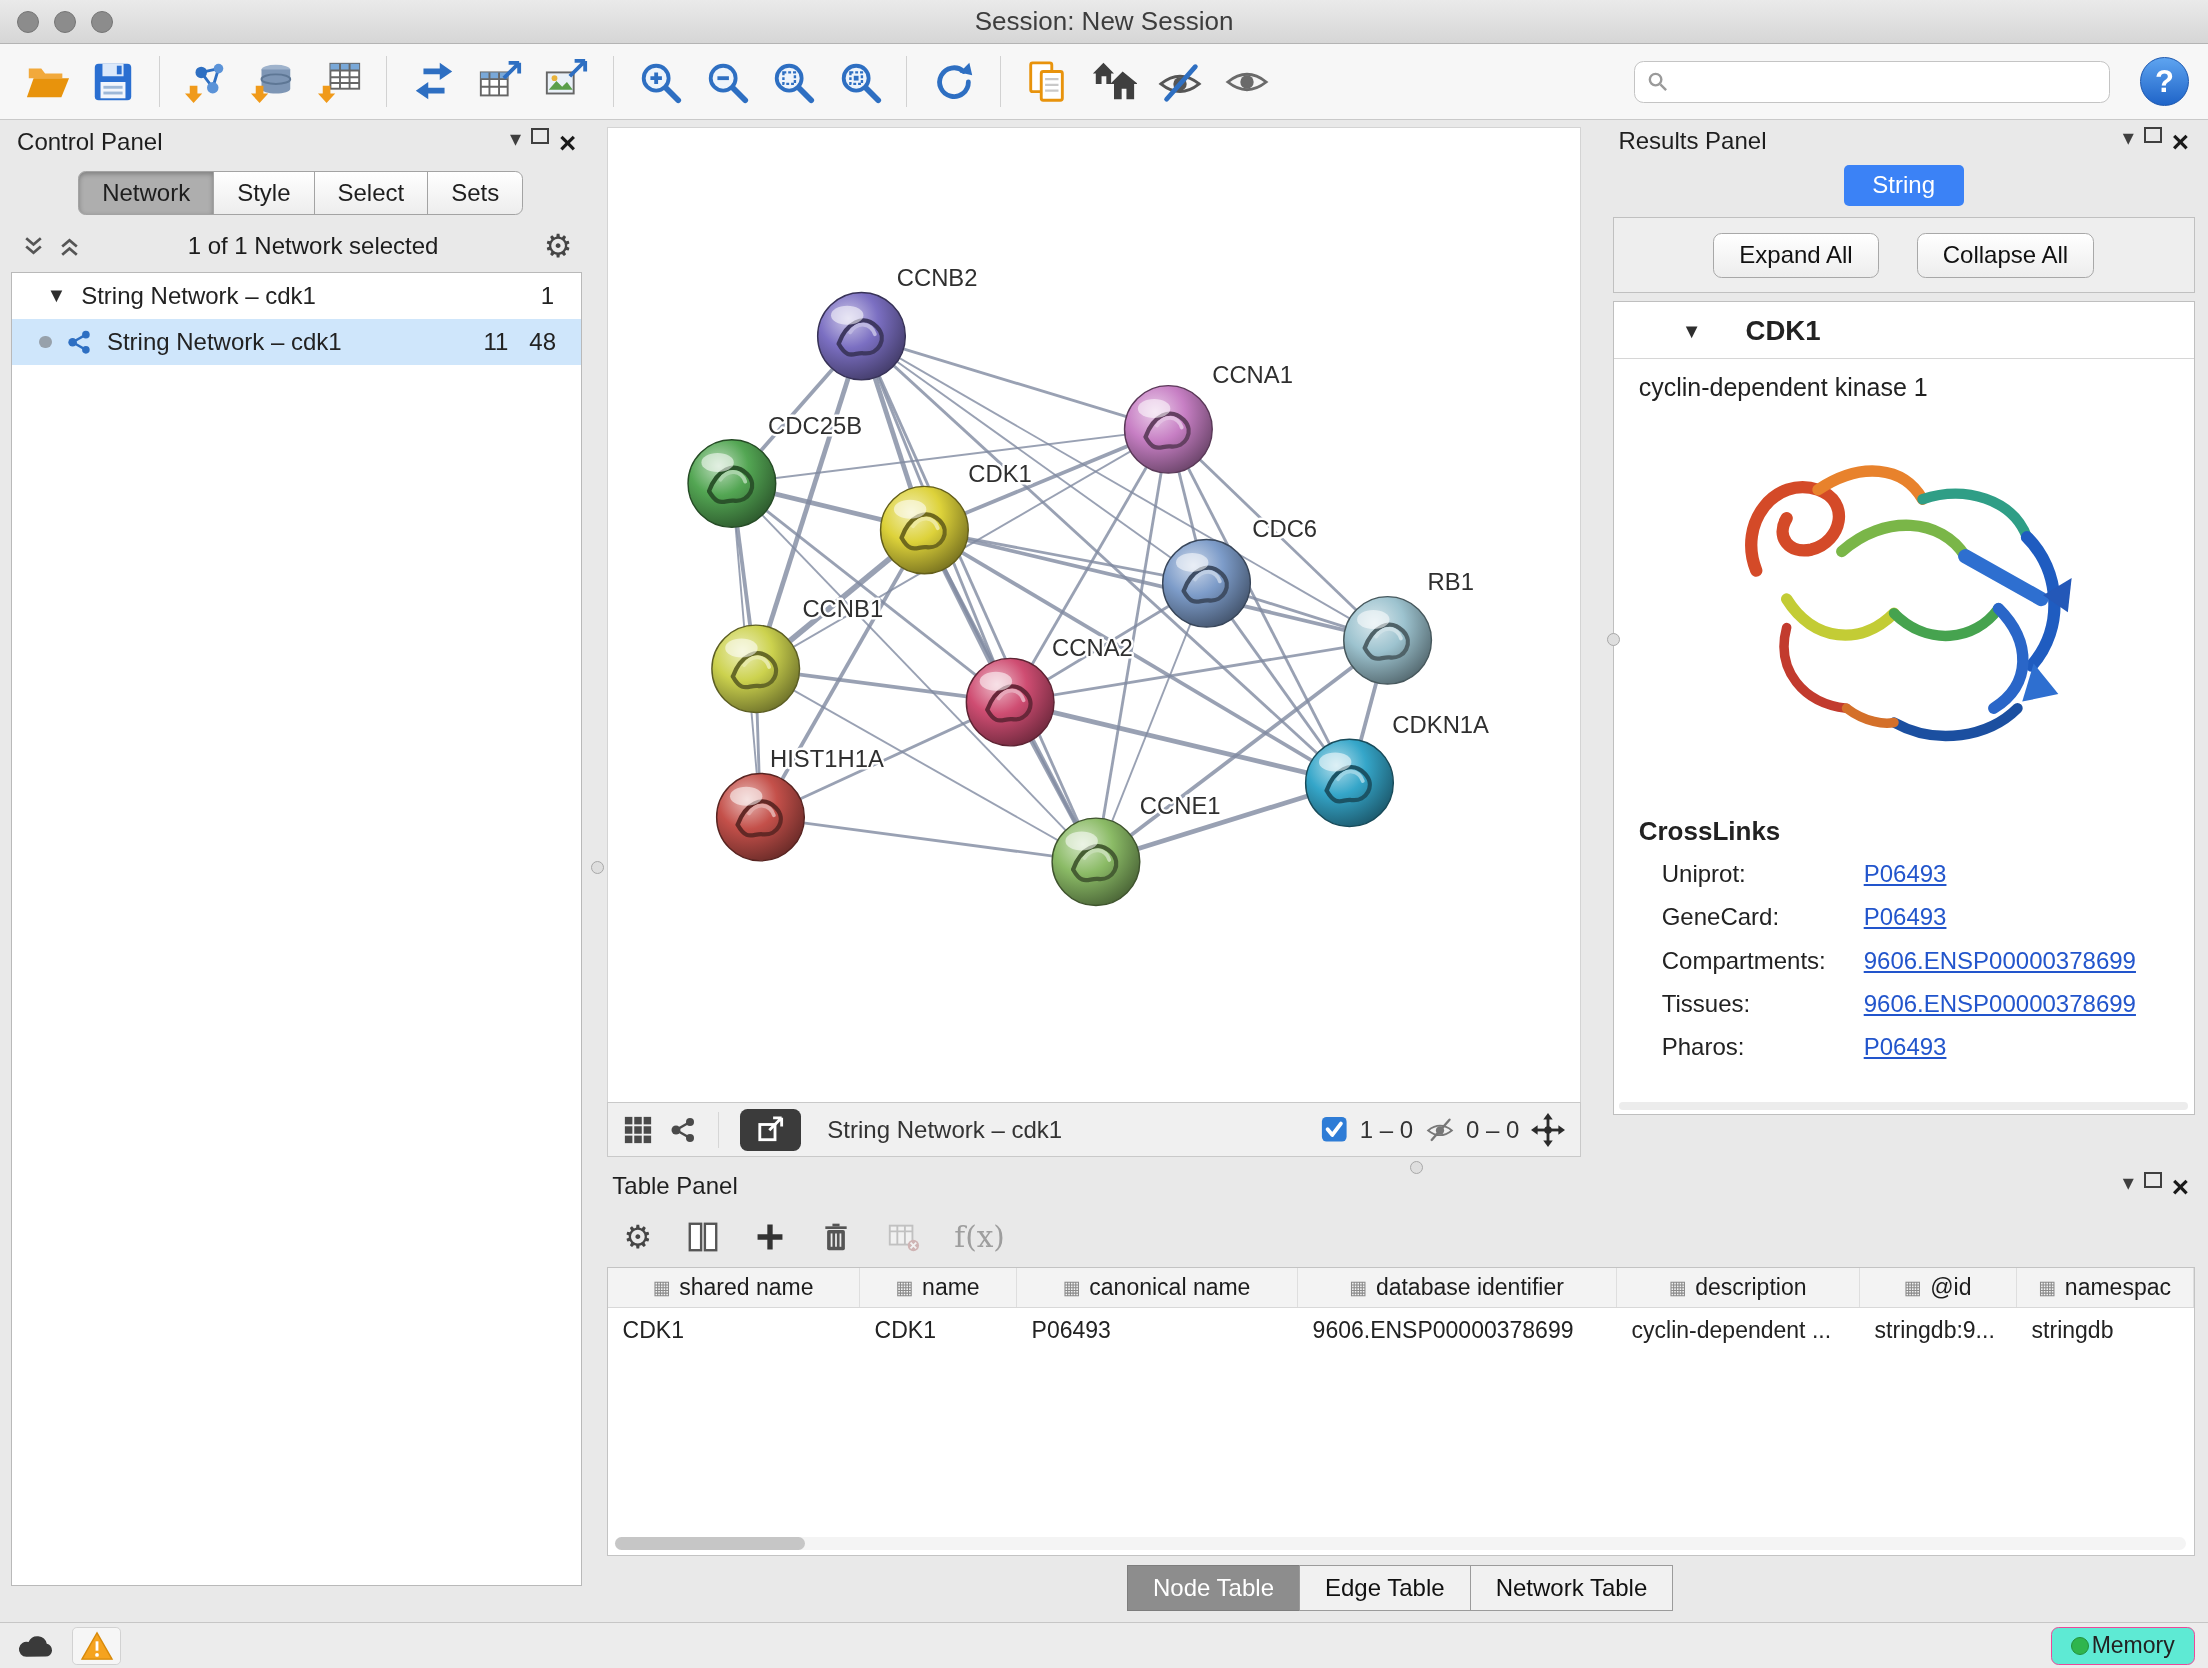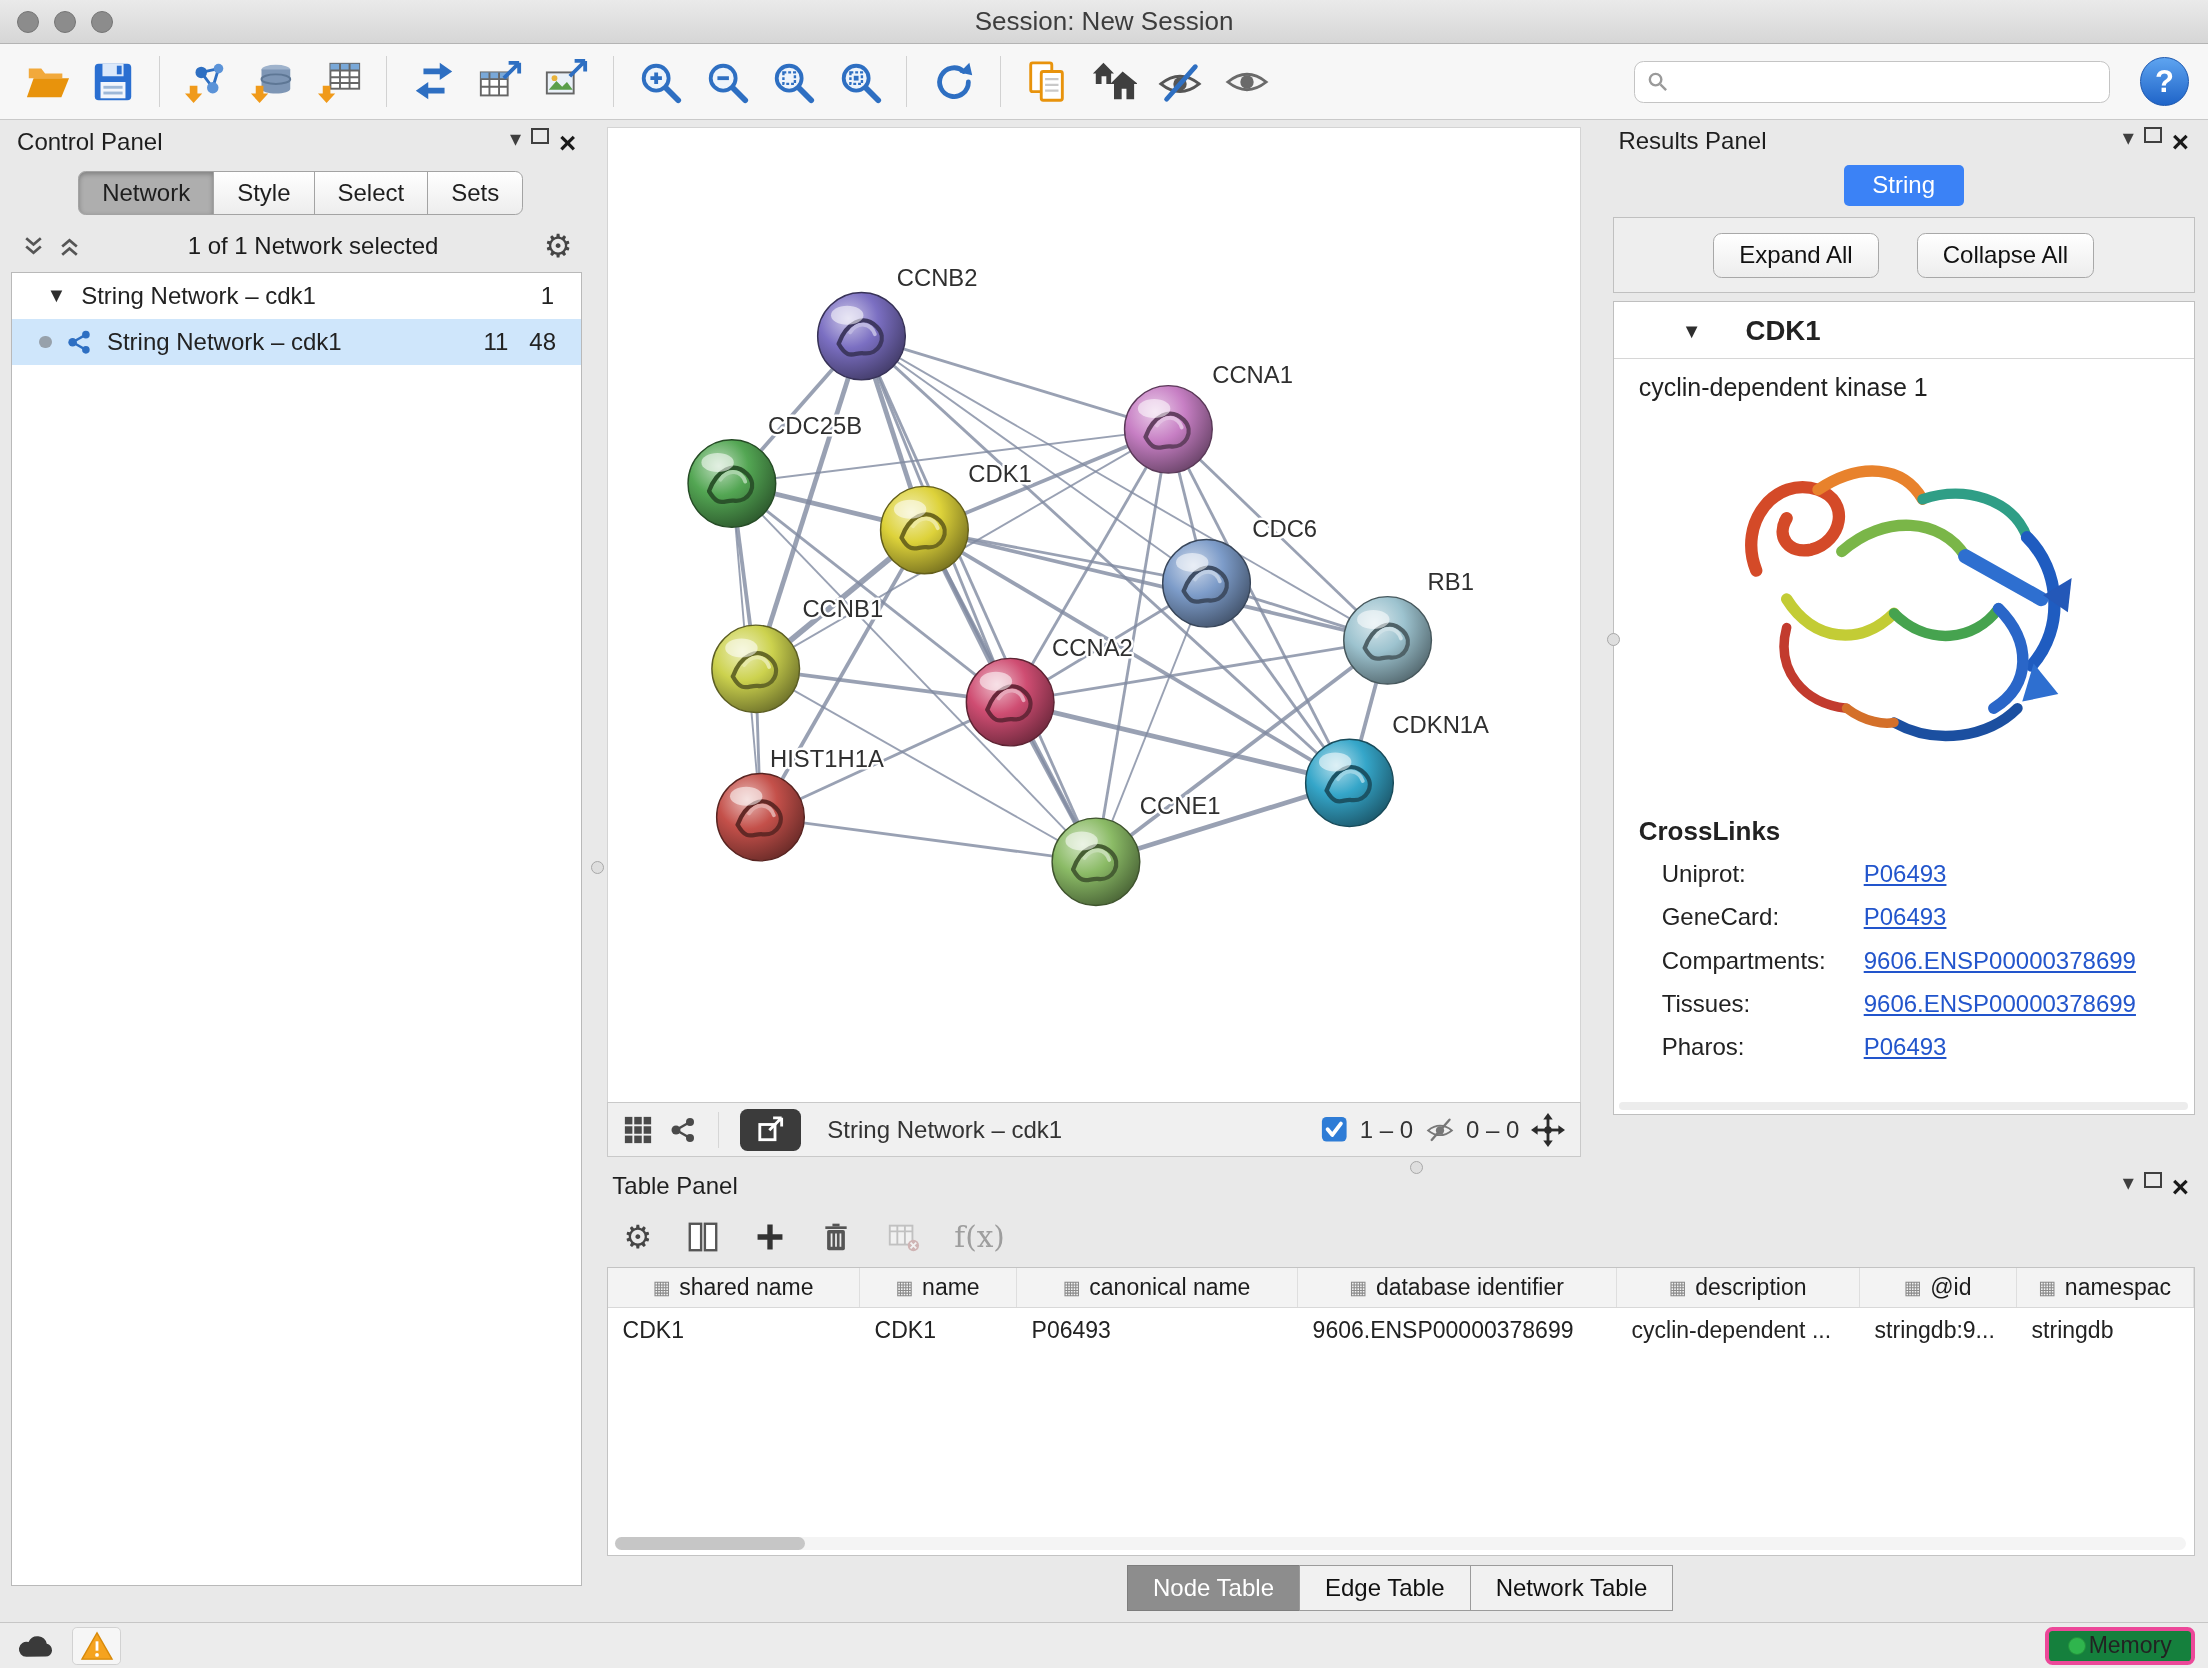--- a/index.html
+++ b/index.html
@@ -92,21 +92,21 @@
 .c0{width:252px}.c1{width:157px}.c2{width:281px}.c3{width:319px}.c4{width:243px}.c5{width:157px}.c6{flex:1}
 .hscroll{position:absolute;bottom:4.8px;left:7.6px;right:7.6px;height:13.3px;background:#f4f4f4;border-radius:6.7px}
 .hthumb{width:190px;height:13.3px;background:#c6c6c6;border-radius:6.7px}
 .tp-tabs{display:flex;margin:9.5px auto 11.4px}
 .tptab{font-size:24px;padding:7.6px 25px;border:1px solid #9b9b9b;background:#f1f1f1;margin-left:-1px;color:#111}
 .tptab.sel{background:#8d8d8d;color:#fff;border-color:#7d7d7d}
 
 
 .statusbar{position:absolute;left:0;right:0;bottom:0;height:46px;background:#ececec;border-top:1px solid #c6c6c6;display:flex;align-items:center;padding:0 13.3px;gap:15px}
 .sq-btn{width:49px;height:38px;display:flex;align-items:center;justify-content:center;border:1px solid #d2d2d2;background:#f6f6f6;border-radius:4.8px}
-.memory{margin-left:auto;display:flex;align-items:center;gap:3px;border:4px solid #ec4899;background:#15803d;border-radius:7.6px;height:38px;padding:0 19px;font-size:23px}
+.memory{margin-left:auto;display:flex;align-items:center;gap:3px;border:1px solid #ec4899;background:#5eead4;border-radius:7.6px;height:38px;padding:0 19px;font-size:23px}
 .gdot{width:18px;height:18px;border-radius:50%;background:#2fb54d;border:1px solid #23913c}
 
 .split-dot{position:absolute;width:13.3px;height:13.3px;border-radius:50%;background:#dedede;border:1px solid #a8a8a8;z-index:5}
 </style>
 </head>
 <body>
 
 <div class="titlebar">
   <div class="traffic">
     <span class="light"></span>

